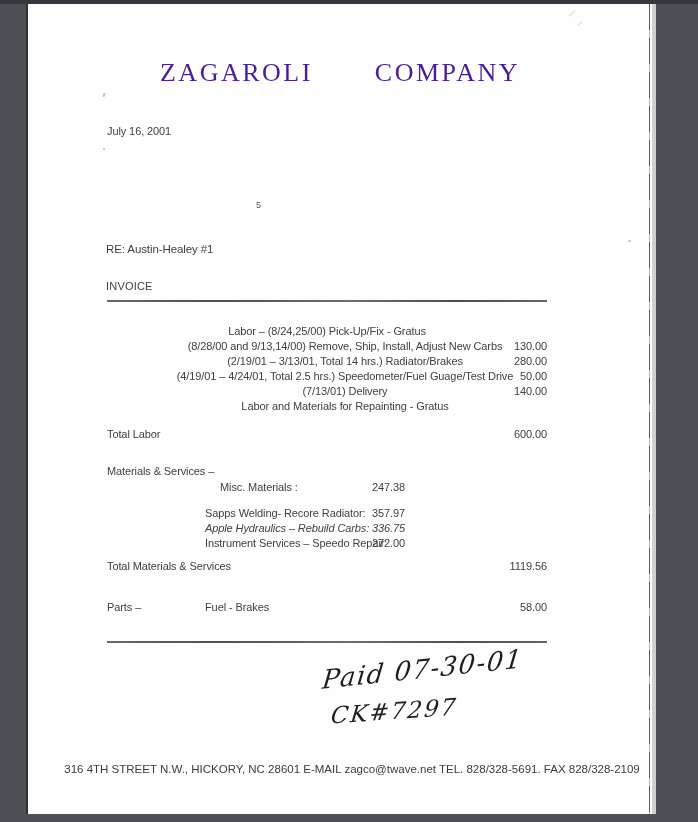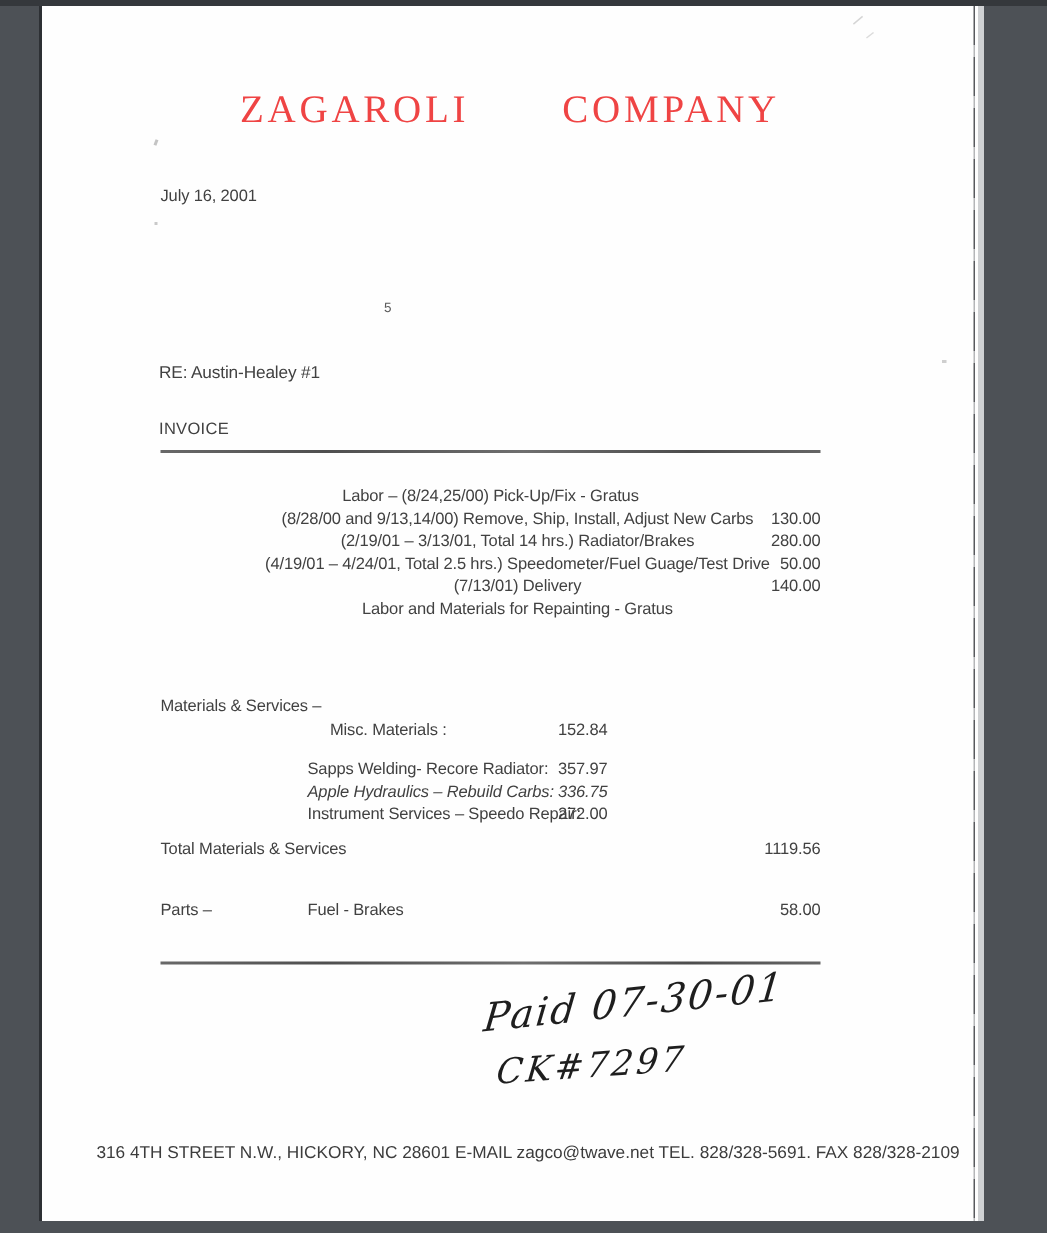--- a/index.html
+++ b/index.html
@@ -34,21 +34,21 @@
     width: 1px; height: 810px;
     background: repeating-linear-gradient(180deg,
       rgba(70,72,76,.9) 0 26px, rgba(120,122,126,.55) 26px 34px);
   }
   .doc-text { color: #414141; font-size: 11px; letter-spacing: -0.1px; }
 
   .header-row {
     position: absolute; top: 54px; left: 0; width: 624px;
     display: flex; justify-content: center; gap: 62px;
     font-family: "Liberation Serif", serif;
-    font-size: 26px; letter-spacing: 2.5px; color: #ef4444;
+    font-size: 26px; letter-spacing: 2.5px; color: #4c1d95;
     font-weight: 400;
   }
   .date-line { position: absolute; left: 79px; top: 121px; }
   .stray-mark { position: absolute; left: 228px; top: 196px; font-size: 9px; color: #5a5a5a; }
   .re-line { position: absolute; left: 78px; top: 239px; font-size: 11.5px; }
   .invoice-label { position: absolute; left: 78px; top: 276px; font-size: 11px; letter-spacing: 0.2px; }
 
   .rule {
     position: absolute; left: 79px; width: 440px; height: 2px;
     background: linear-gradient(90deg,#4e4e4e 0%,#303030 25%,#555 55%,#2e2e2e 80%,#4a4a4a 100%);
@@ -151,26 +151,30 @@
       </div>
       <div class="row indent">
         <span>(7/13/01) Delivery</span>
         <span class="amount">140.00</span>
       </div>
       <div class="row indent">
         <span>Labor and Materials for Repainting - Gratus</span>
       </div>
     </div>
 
+    <div class="total-row total-labor-row doc-text">
+      <span>Total Labor</span>
+      <span class="amount">600.00</span>
+    </div>
 
     <div class="materials-heading doc-text">Materials &amp; Services –</div>
 
     <div class="mat-row mat-misc misc doc-text">
       <span class="mat-label">Misc. Materials :</span>
-      <span class="mat-amount">152.84</span>
+      <span class="mat-amount">247.38</span>
     </div>
     <div class="mat-row mat-v0 doc-text">
       <span class="mat-label">Sapps Welding- Recore Radiator:</span>
       <span class="mat-amount">357.97</span>
     </div>
     <div class="mat-row mat-v1 doc-text">
       <span class="mat-label">Apple Hydraulics – Rebuild Carbs:</span>
       <span class="mat-amount">336.75</span>
     </div>
     <div class="mat-row mat-v2 doc-text">

